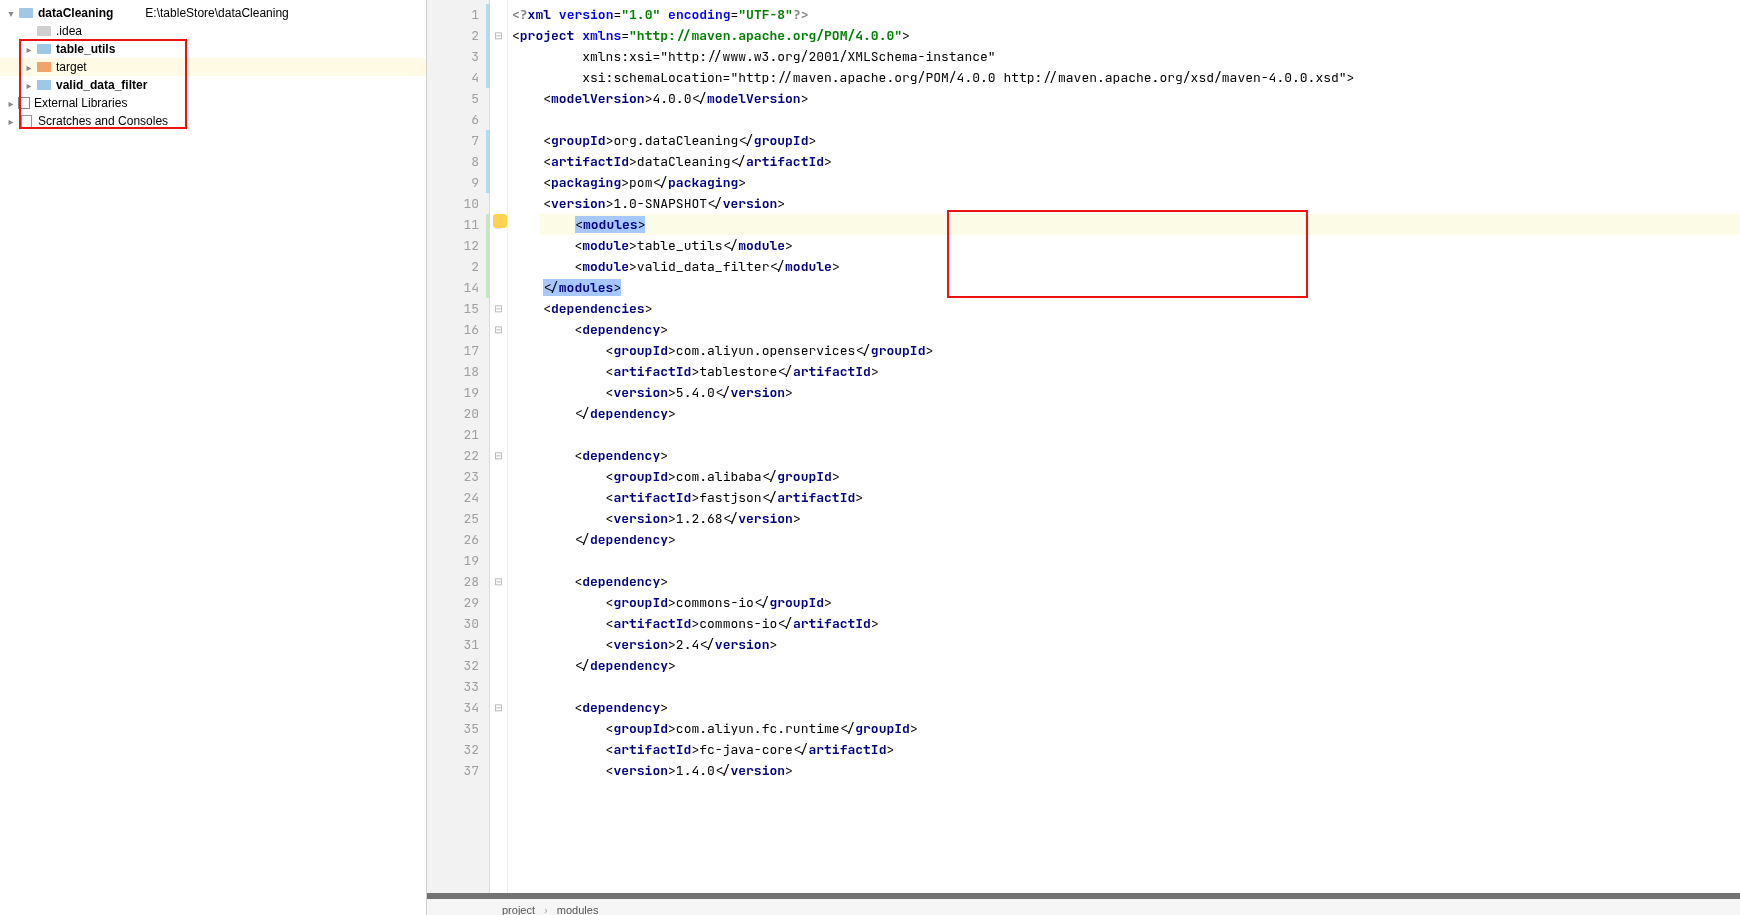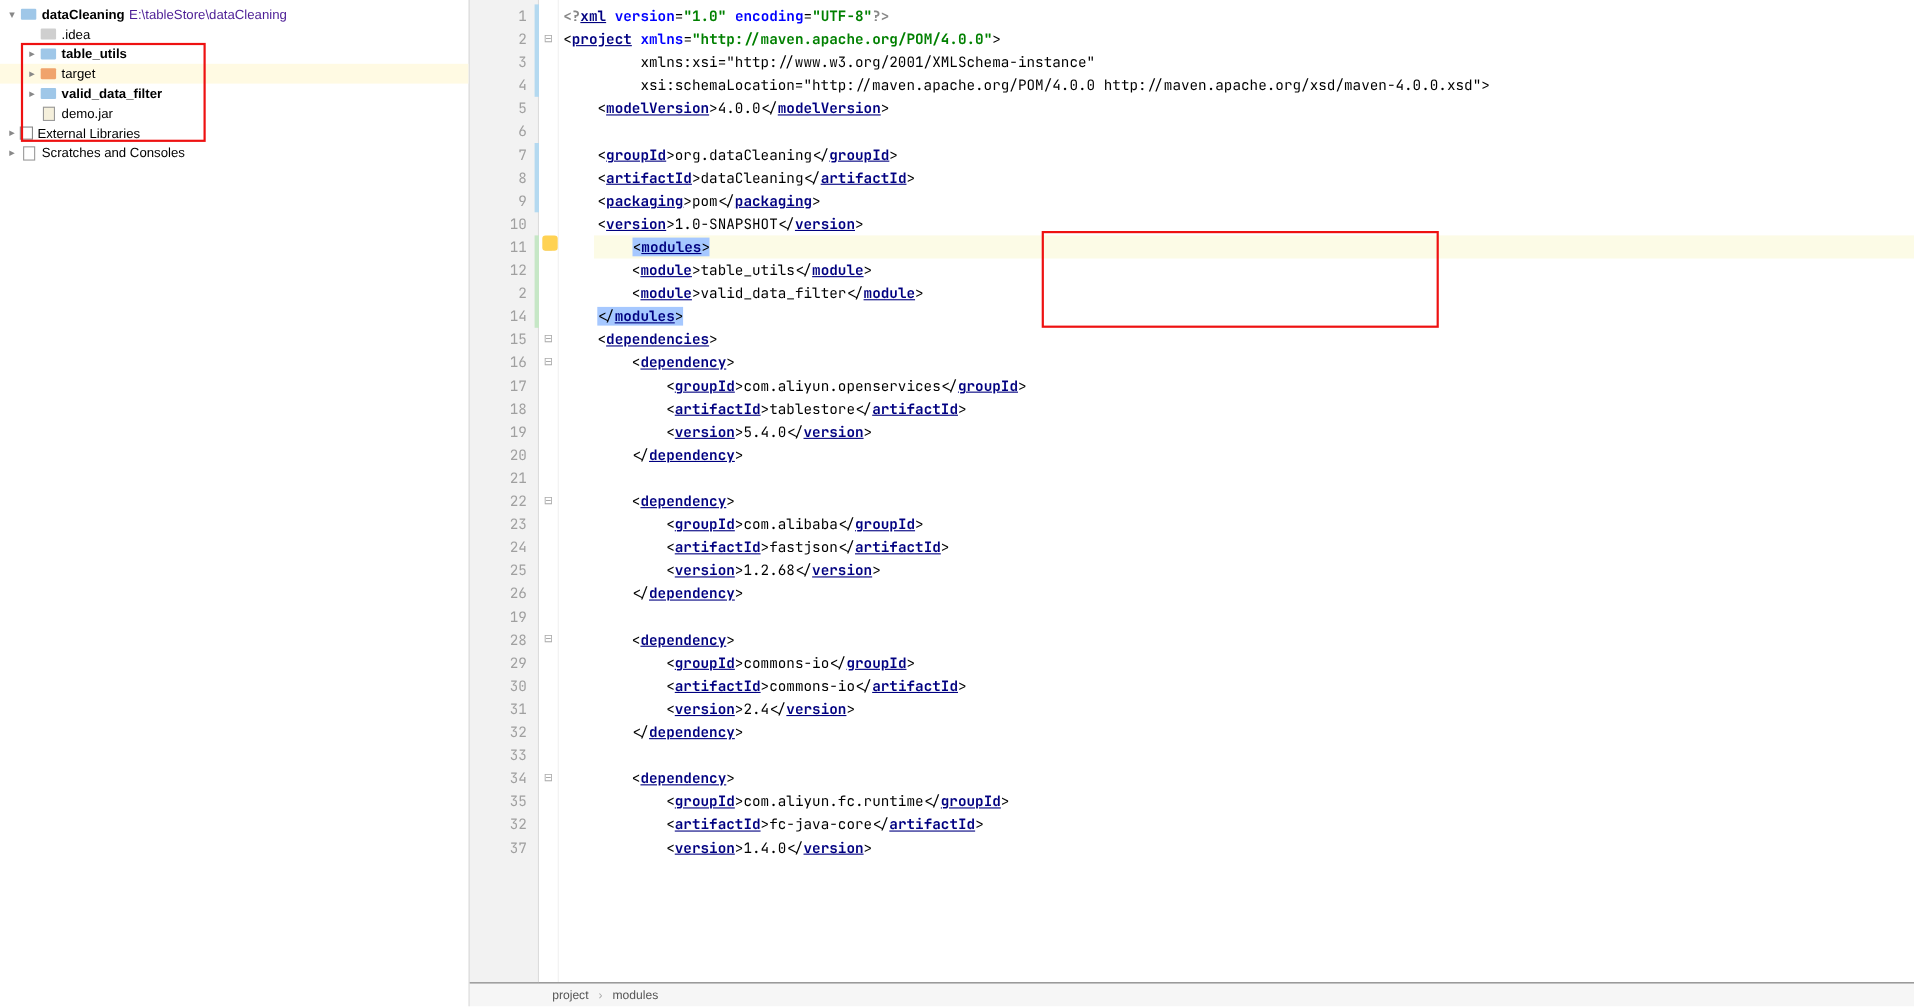--- a/index.html
+++ b/index.html
@@ -22,21 +22,21 @@
   .fld.mod { background: #9fc7e8; }
   .fld.tgt { background: #f0a36c; }
   .fld.grey{ background: #cfcfcf; }
   .file  { width: 11px; height: 13px; border: 1px solid #999; background:#fff; }
   .file.iml { background: #e8f5e8; }
   .file.jar { background: #f5f0dc; }
   .ticon.m::before { content:"m"; color:#1860c3; font-weight:bold; font-size:11px; }
   .ticon.lib { width:12px; height:12px; border:1px solid #888; }
   .tree-label { padding-left: 2px; }
   .tree-label b { font-weight: 700; }
-  .tree-path    { color: #4c1d95; padding-left: 4px; }
+  .tree-path    { color: #000000; padding-left: 4px; margin-left: 28px; }
   .redbox-tree { position: absolute; left: 19px; top: 39px; width: 168px; height: 90px;
                  border: 2px solid #e11; pointer-events: none; }
   .ind0 { padding-left: 6px; }  .ind1 { padding-left: 24px; align-items: center; }
 
   
   .editor { flex: 1; position: relative; display: flex; flex-direction: column; }
   .code-wrap { flex: 1; display: flex; overflow: hidden; }
   .gutter { width: 63px; flex: none; background: #f2f2f2; border-right: 1px solid #dcdcdc;
             text-align: right; padding-right: 10px; color: #a0a0a0;
             font-family: "JetBrains Mono","Consolas",monospace; font-size: 13px;
@@ -47,32 +47,32 @@
   .foldcol { width: 18px; flex: none; background:#fff; border-right:1px solid #f0f0f0;
              line-height:21px; font-size:10px; color:#aaa; padding-top:4px; text-align:center;}
   .foldcol div { height:21px; }
   .foldcol .b::before { content:"⊟"; }
   .code { flex:1; font-family:"JetBrains Mono","Consolas",monospace; font-size:13px;
           line-height:21px; padding-top:4px; white-space:pre; position:relative;
           overflow:hidden; }
   .code .row { height:21px; padding-left:4px; }
   .code .row.hl { background:#fcfbe6;margin-left:32px; }   
   .sel { background:#a6c8ff; }            
-  .tag   { color:#000080; font-weight:700;text-decoration:underline; }
+  .tag   { color:#000080; font-weight:700; }
   .attr  { color:#0000ff; font-weight:700; }
   .val   { color:#008000; font-weight:700; }
   .txt   { color:#000; }
   .punc  { color:#000; }
   .pi    { color:#888;  font-weight:700; }
   .gut-change { position:absolute; left:59px; width:4px; background:#b4d9f0; }
   .gut-green  { position:absolute; left:59px; width:4px; background:#c6e7c6; }
   .redbox-code { position:absolute; border:2px solid #e11; pointer-events:none;
                  left:520px; top:210px; width:361px; height:88px; z-index:3; }
   
-  .breadcrumb { height:22px; border-top:1px solid #737373; background:#f6f6f6;
+  .breadcrumb { height:22px; border-top:6px solid #737373; background:#f6f6f6;
                 padding-left:75px; font-size:11px; color:#555; line-height:22px; }
   .breadcrumb span.sep { color:#aaa; margin:0 6px; }
 </style>
 </head>
 <body>
 
 <div class="app">
 
   <div class="sidebar">
     <div class="tree">
@@ -105,27 +105,20 @@
               <span class="fld tgt"></span>
             </span>
             <span class="tree-label">target</span>
           </div>
           <div class="tree-row ind1">
             <span class="chev">▸</span>
             <span class="ticon">
               <span class="fld mod"></span>
             </span>
             <span class="tree-label"><b>valid_data_filter</b></span>
-          </div>
-          <div class="tree-row ind1">
-            <span class="chev none"></span>
-            <span class="ticon">
-              <span class="file jar"></span>
-            </span>
-            <span class="tree-label">demo.jar</span>
           </div>
         </div>
       <div class="tree-row ind0">
         <span class="chev">▸</span>
         <span class="ticon lib"></span>
         <span class="tree-label">External Libraries</span>
       </div>
       <div class="tree-row ind0">
         <span class="chev">▸</span>
         <span class="ticon">

